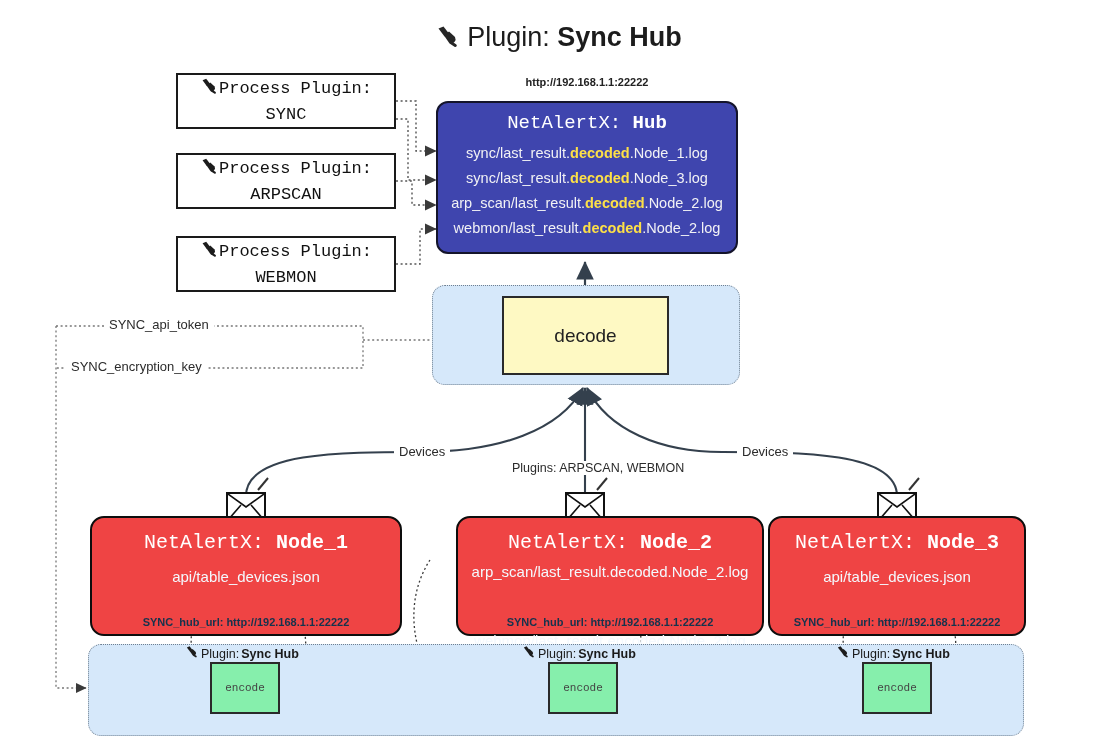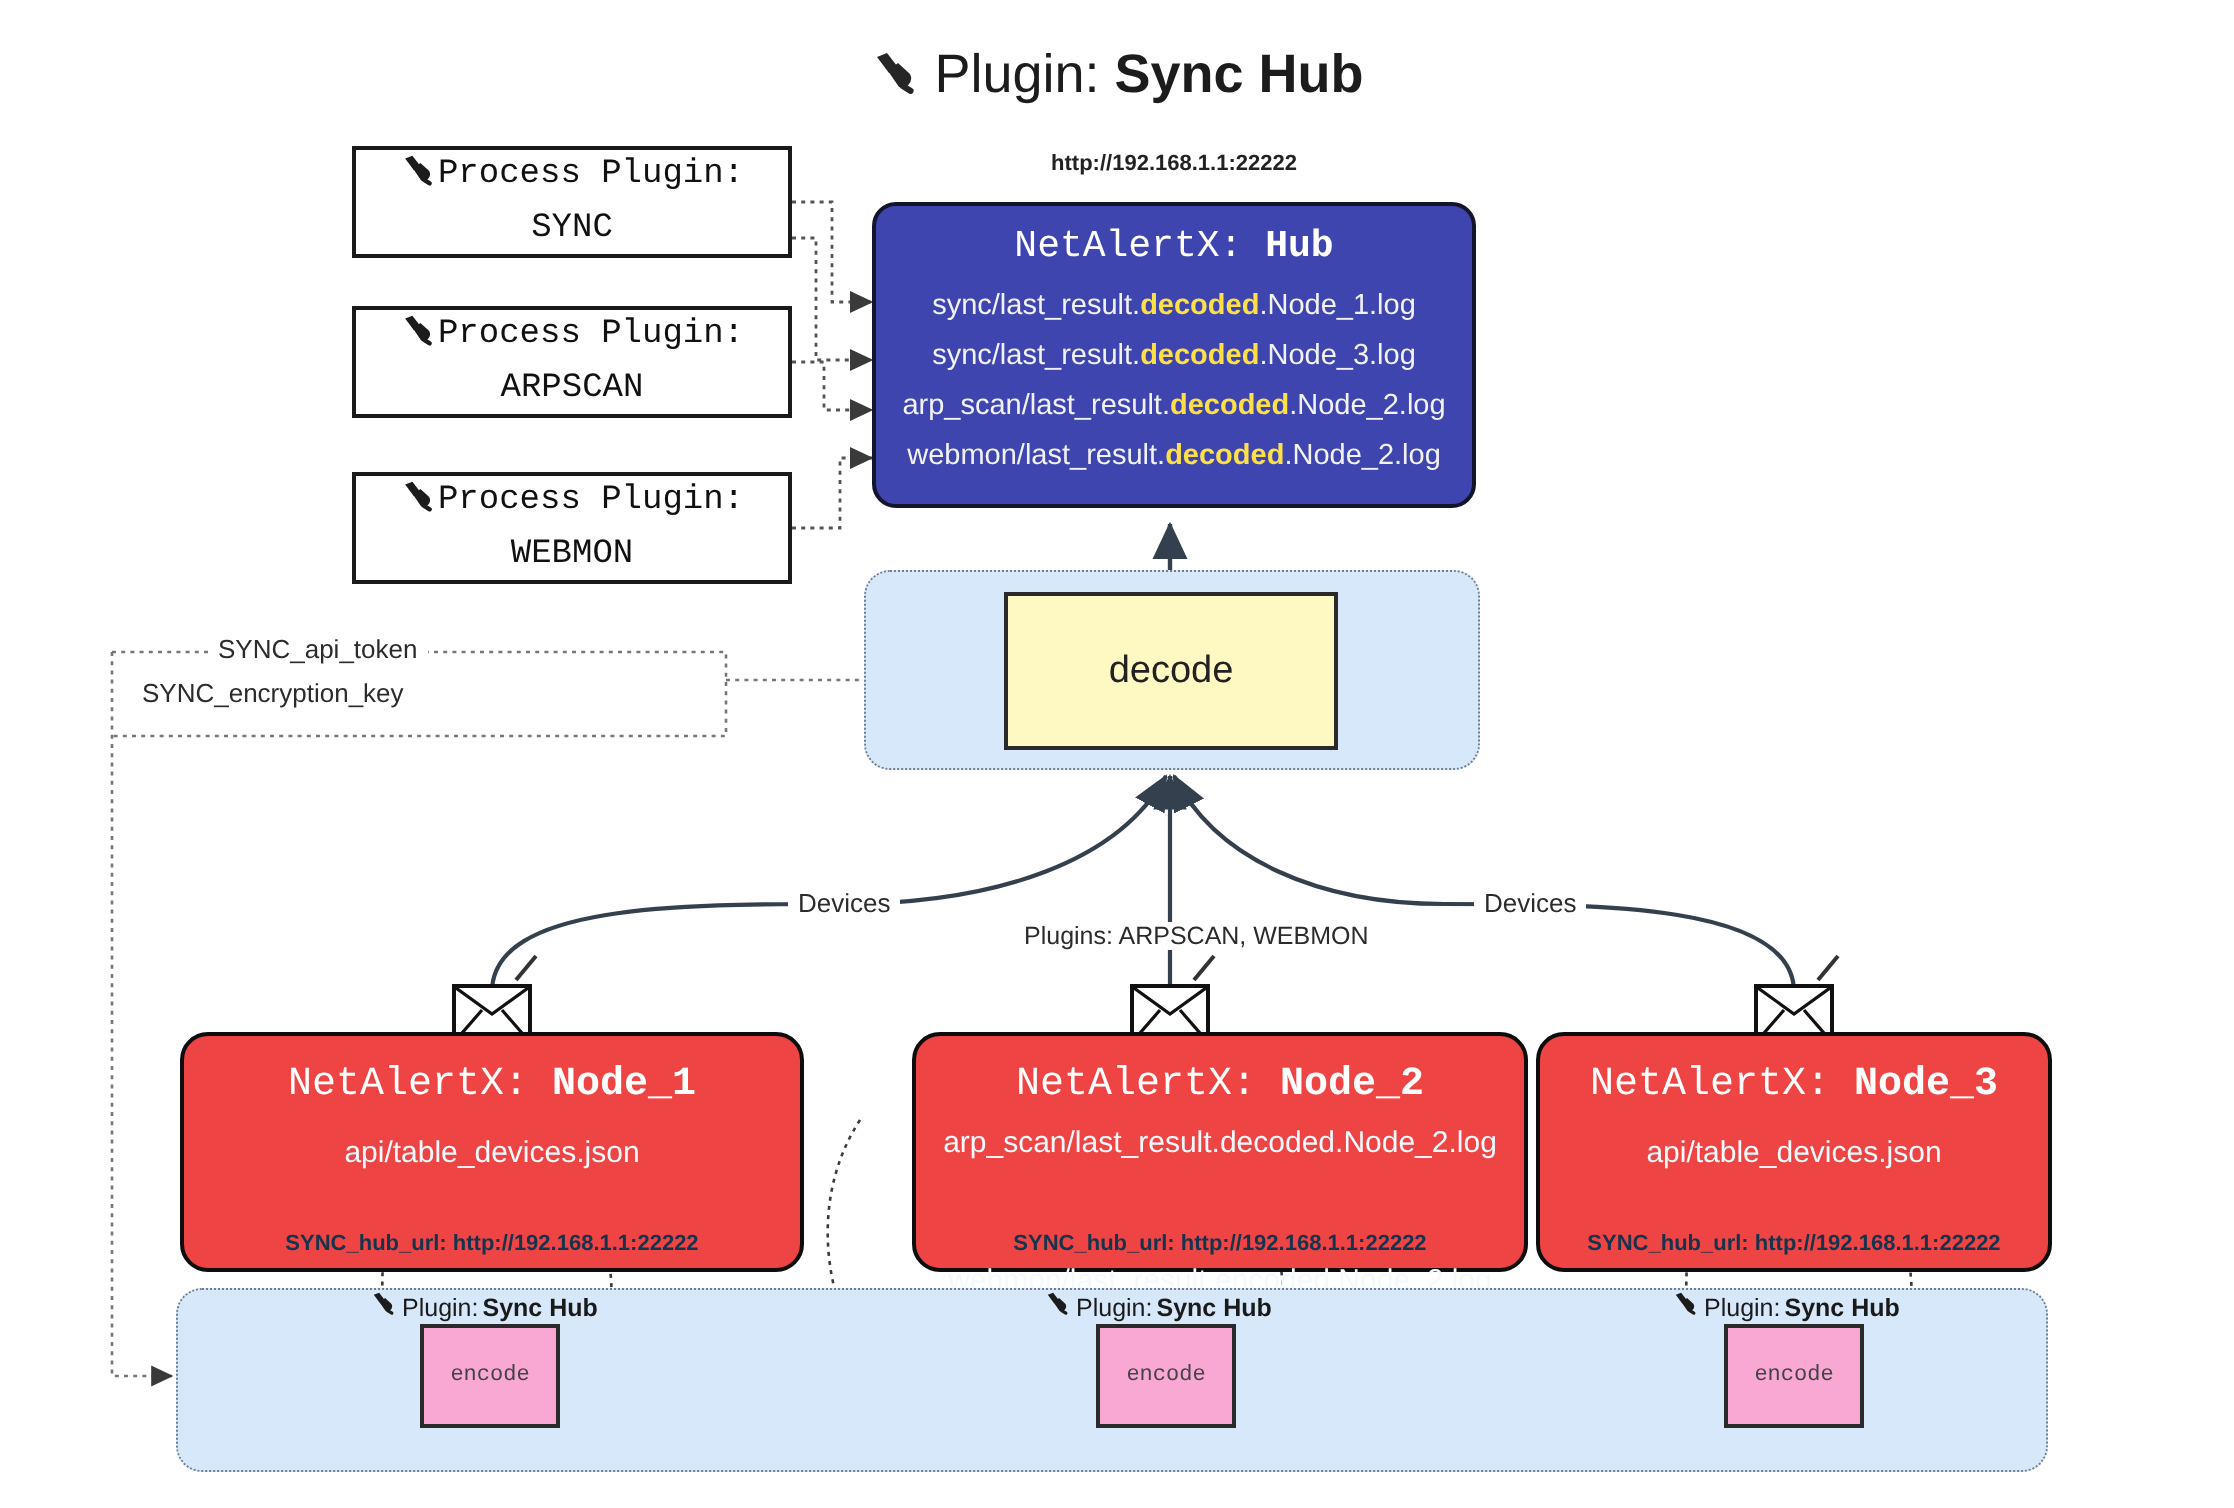--- a/index.html
+++ b/index.html
@@ -49,21 +49,21 @@
        font-family:"Liberation Mono",monospace;font-size:20px;color:#ffffff;}
   .node .ntitle b{font-weight:700;}
   .nline{position:absolute;left:0;width:100%;text-align:center;
        font-size:15px;color:#f4f9fe;white-space:nowrap;}
   .nurl{position:absolute;left:0;width:100%;text-align:center;
        font-size:11px;font-weight:700;color:#15334d;white-space:nowrap;}
 
   
   #bottom-cluster{left:88px;top:644px;width:936px;height:92px;
        background:#d6e8fa;border:1.6px dotted #6f7f90;border-radius:13px;}
-  .encbox{background:#f9a8d4;border:2px solid #2a2a2a;
+  .encbox{background:#86efac;border:2px solid #2a2a2a;
        display:flex;align-items:center;justify-content:center;
        font-family:"Liberation Mono",monospace;font-size:11px;color:#444;}
   .enclabel{position:absolute;font-size:12.5px;color:#1a1a1a;white-space:nowrap;
        display:flex;align-items:center;gap:2px;}
   .enclabel b{font-weight:700;}
 
   
   .edgelabel{position:absolute;font-size:13px;color:#2b2b2b;
        background:#ffffff;padding:0 5px;white-space:nowrap;}
   .edgelabel.small{font-size:12.5px;}
@@ -201,21 +201,21 @@
     </div>
     <div class="hubline" style="top:117px;">
       <span>webmon/last_result.</span><b>decoded</b><span>.Node_2.log</span>
     </div>
   </div>
 
   <div id="decode-cluster" class="abs"></div>
   <div id="decode-box" class="abs">decode</div>
 
   <div class="edgelabel" style="left:104px;top:317px;">SYNC_api_token</div>
-  <div class="edgelabel" style="left:66px;top:339px;">SYNC_encryption_key</div>
+  <div class="edgelabel" style="left:66px;top:359px;">SYNC_encryption_key</div>
 
   <div class="edgelabel" style="left:394px;top:444px;">Devices</div>
   <div class="edgelabel" style="left:737px;top:444px;">Devices</div>
   <div class="edgelabel small" style="left:507px;top:461px;">Plugins: ARPSCAN, WEBMON</div>
 
   <div class="abs env" style="left:226px;top:492px;width:40px;height:30px;">
     <svg width="36" height="26" viewBox="0 0 36 26" style="display:block">
         <path d="M0,0 L18,13 L36,0 M0,26 L13,11 M36,26 L23,11" fill="none" stroke="#111" stroke-width="1.6"></path>
       </svg>
   </div>

